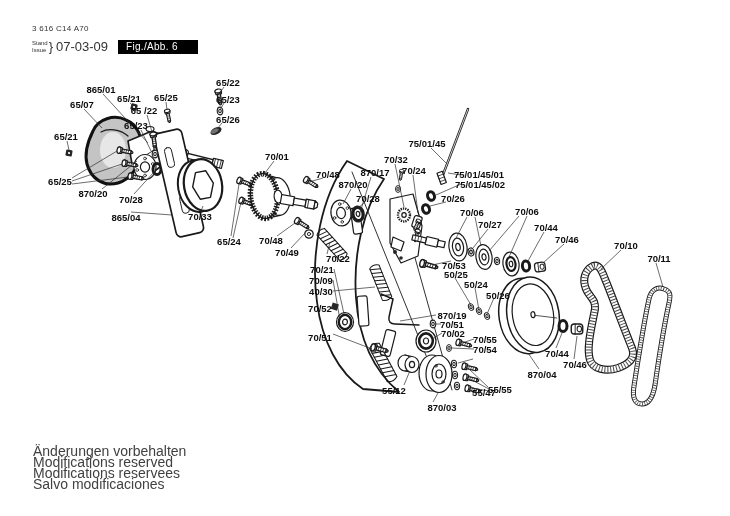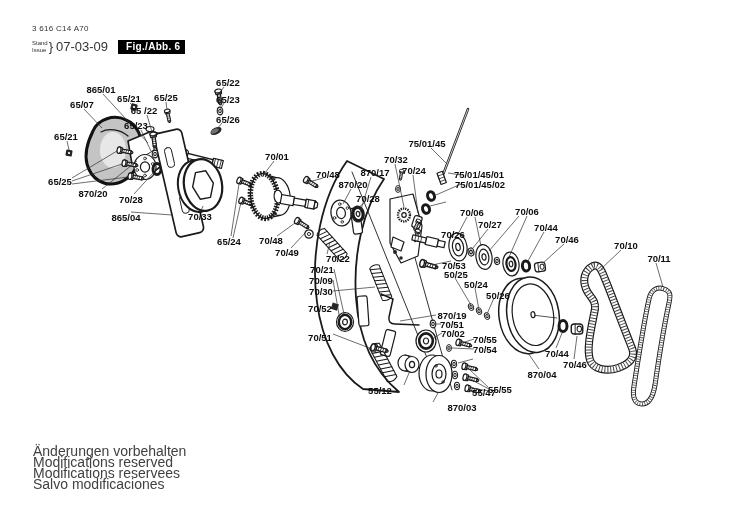--- a/index.html
+++ b/index.html
@@ -5,22 +5,22 @@
   html,body{margin:0;padding:0;background:#fff;}
   .stage{position:relative;width:730px;height:516px;background:#fff;overflow:hidden;
          font-family:"Liberation Sans",sans-serif;}
   
   .title-block{position:absolute;left:32px;top:24px;color:#333;}
   .pn{font-size:8px;letter-spacing:.3px;color:#333;}
   .issue-row{display:flex;align-items:center;margin-top:6px;}
   .stand-issue{font-size:6px;line-height:6.5px;color:#333;}
   .brace{font-size:13px;font-weight:400;margin:0 3px 0 1px;color:#333;}
   .date{font-size:13px;color:#333;margin-right:10px;}
-  .fig-badge{background:#000;color:#fff;font-size:10px;font-weight:bold;
-             padding:1px 4px 2px 8px;letter-spacing:.3px;}
+  .fig-badge{background:#000;color:#fff;font-size:10px;font-weight:normal;
+             padding:1px 20px 2px 8px;letter-spacing:.3px;}
   
   .part-label{position:absolute;transform:translate(-50%,-50%);
               font-size:9.5px;font-weight:bold;color:#0d0d0d;white-space:nowrap;}
   
   .footer{position:absolute;left:33px;top:446px;font-size:14px;line-height:11px;color:#414141;}
   
   svg{position:absolute;left:0;top:0;}
   .ln{fill:none;stroke:#1a1a1a;stroke-width:1.2;stroke-linecap:round;stroke-linejoin:round;}
   .fw{fill:#fff;stroke:#1a1a1a;stroke-width:1.2;stroke-linejoin:round;}
   .dk{fill:#262626;stroke:none;}
@@ -332,48 +332,48 @@
       <div class="part-label" style="left: 277px; top: 156px;">70/01</div>
       <div class="part-label" style="left: 328px; top: 174px;">70/48</div>
       <div class="part-label" style="left: 353px; top: 184px;">870/20</div>
       <div class="part-label" style="left: 368px; top: 198px;">70/28</div>
       <div class="part-label" style="left: 375px; top: 172px;">870/17</div>
       <div class="part-label" style="left: 396px; top: 159px;">70/32</div>
       <div class="part-label" style="left: 427px; top: 143px;">75/01/45</div>
       <div class="part-label" style="left: 414px; top: 170px;">70/24</div>
       <div class="part-label" style="left: 479px; top: 174px;">75/01/45/01</div>
       <div class="part-label" style="left: 480px; top: 184px;">75/01/45/02</div>
-      <div class="part-label" style="left: 453px; top: 198px; margin-top: 36px;">70/26</div>
+      <div class="part-label" style="left: 453px; top: 198px;">70/26</div>
       <div class="part-label" style="left: 472px; top: 212px;">70/06</div>
       <div class="part-label" style="left: 490px; top: 224px;">70/27</div>
       <div class="part-label" style="left: 527px; top: 211px;">70/06</div>
       <div class="part-label" style="left: 546px; top: 227px;">70/44</div>
       <div class="part-label" style="left: 567px; top: 239px;">70/46</div>
       <div class="part-label" style="left: 626px; top: 245px;">70/10</div>
       <div class="part-label" style="left: 659px; top: 258px;">70/11</div>
       <div class="part-label" style="left: 271px; top: 240px;">70/48</div>
       <div class="part-label" style="left: 287px; top: 252px;">70/49</div>
       <div class="part-label" style="left: 320px; top: 258px; margin-left: 18px;">70/22</div>
       <div class="part-label" style="left: 322px; top: 269px;">70/21</div>
       <div class="part-label" style="left: 321px; top: 280px;">70/09</div>
-      <div class="part-label" style="left: 321px; top: 291px;">70/30</div>
+      <div class="part-label" style="left: 321px; top: 291px;">40/30</div>
       <div class="part-label" style="left: 320px; top: 308px;">70/52</div>
       <div class="part-label" style="left: 320px; top: 337px;">70/51</div>
       <div class="part-label" style="left: 454px; top: 265px;">70/53</div>
       <div class="part-label" style="left: 456px; top: 274px;">50/25</div>
       <div class="part-label" style="left: 476px; top: 284px;">50/24</div>
       <div class="part-label" style="left: 498px; top: 295px;">50/26</div>
       <div class="part-label" style="left: 452px; top: 315px;">870/19</div>
       <div class="part-label" style="left: 452px; top: 324px;">70/51</div>
       <div class="part-label" style="left: 453px; top: 333px;">70/02</div>
       <div class="part-label" style="left: 485px; top: 339px;">70/55</div>
       <div class="part-label" style="left: 485px; top: 349px;">70/54</div>
       <div class="part-label" style="left: 484px; top: 359px; margin-top: 33px;">55/47</div>
-      <div class="part-label" style="left: 380px; top: 390px;">55/12</div>
-      <div class="part-label" style="left: 452px; top: 407px; padding-left: 20px;">870/03</div>
+      <div class="part-label" style="left: 394px; top: 390px;">55/12</div>
+      <div class="part-label" style="left: 432px; top: 407px; padding-left: 20px;">870/03</div>
       <div class="part-label" style="left: 500px; top: 389px;">55/55</div>
       <div class="part-label" style="left: 557px; top: 353px;">70/44</div>
       <div class="part-label" style="left: 575px; top: 364px;">70/46</div>
       <div class="part-label" style="left: 542px; top: 374px;">870/04</div>
     </div>
 
   <div class="footer">
     <div>Änderungen vorbehalten</div>
     <div>Modifications reserved</div>
     <div>Modifications reservees</div>

